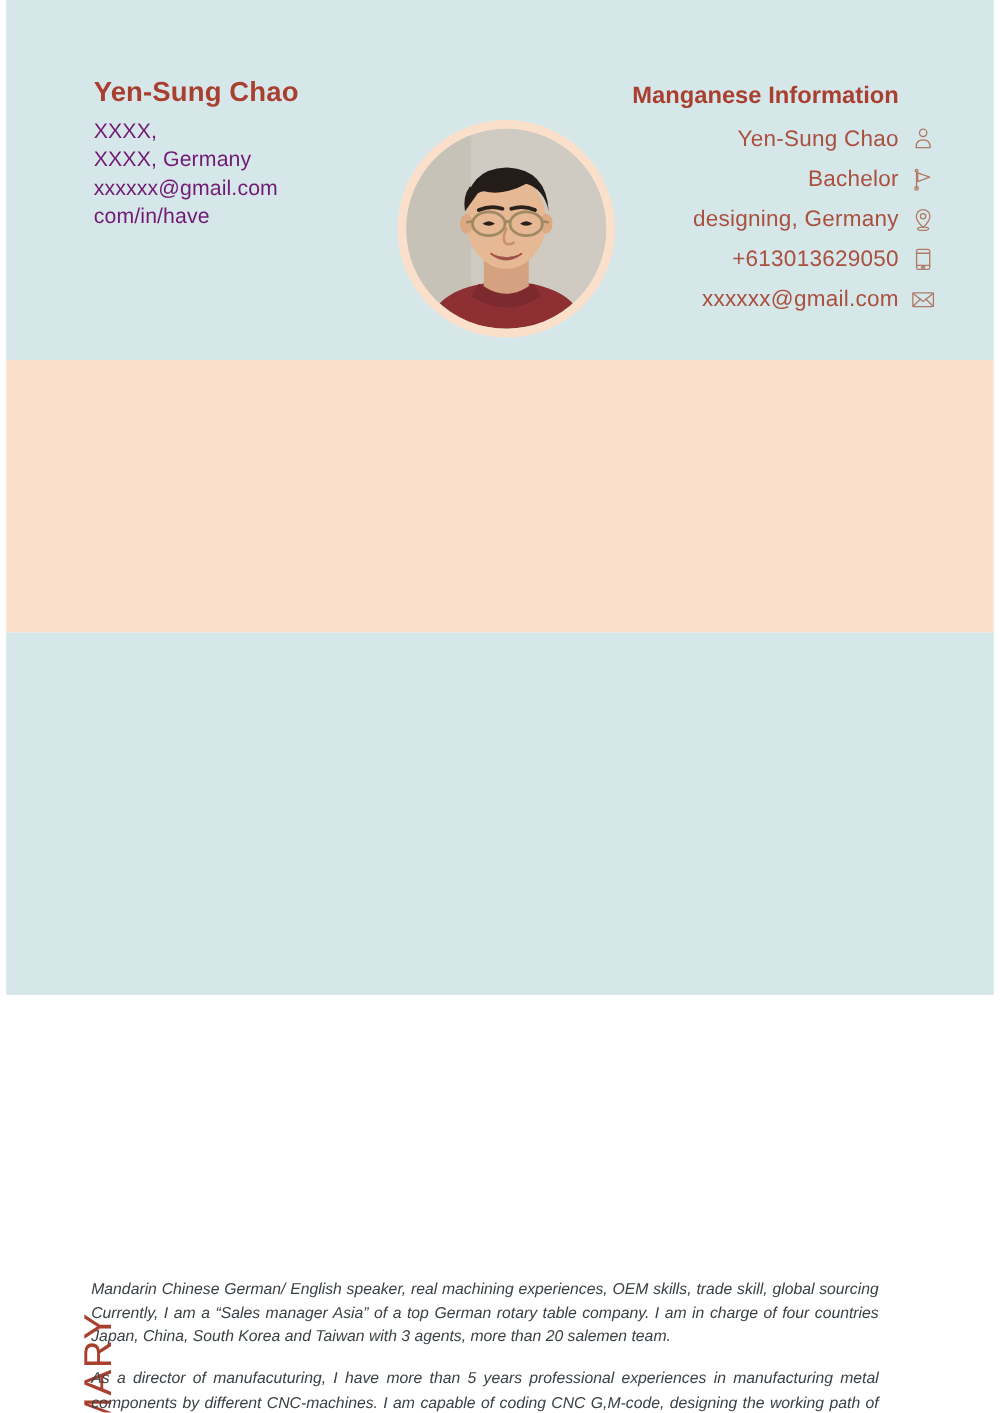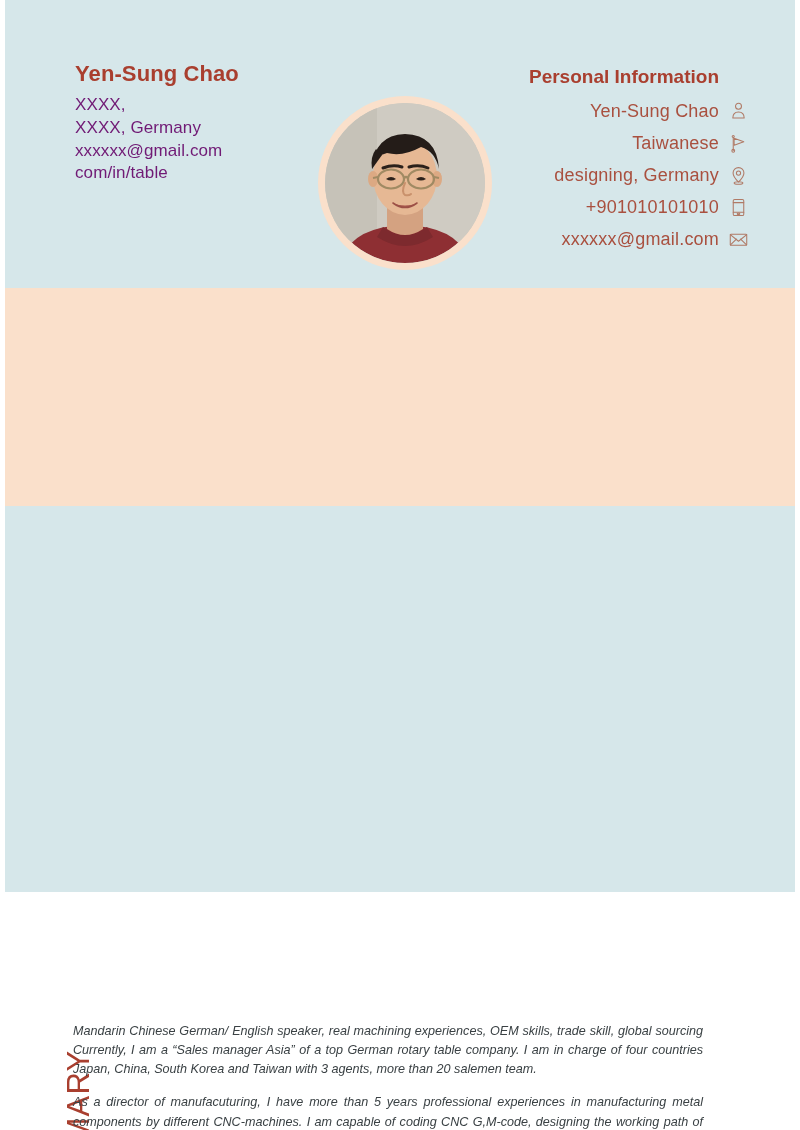--- a/index.html
+++ b/index.html
@@ -4,21 +4,21 @@
 <title>Resume</title>
 <style>
   * { box-sizing: border-box; }
   html, body { margin:0; padding:0; }
   body {
     width: 800px; height: 1130px;
     background: #ffffff;
     font-family: "Liberation Sans", sans-serif;
     overflow: hidden;
   }
-  #page { position: relative; width: 800px; height: 892px; background:#ffffff; }
+  #page { position: relative; width: 800px; height: 796px; background:#ffffff; }
 
   
   .band { position:absolute; left:5px; right:5px; }
   #band-header  { top:0;    height:288px; background:#d6e7ea; }
   #band-edu     { top:288px; height:218px; background:#fae0cb; }
   #band-body    { top:506px; bottom:0;     background:#d6e7ea; }
 
   
   #header-inner { position:absolute; inset:0; }
   #name-block { position:absolute; left:70px; top:62px; width:265px; }
@@ -98,21 +98,21 @@
 <div id="page">
 
   <div class="band" id="band-header">
     <div id="header-inner">
 
       <div id="name-block">
         <div id="full-name">Yen-Sung Chao</div>
         <div class="contact-line">XXXX,</div>
         <div class="contact-line">XXXX, Germany</div>
         <div class="contact-line">xxxxxx@gmail.com</div>
-        <div class="contact-line">com/in/table</div>
+        <div class="contact-line">com/in/have</div>
       </div>
 
       <div id="photo-wrap">
         <div id="photo">
           <svg viewBox="0 0 160 160" preserveAspectRatio="xMidYMid slice" aria-hidden="true">
             <defs>
               <clipPath id="cc">
                   <circle cx="80" cy="80" r="80"></circle>
                 </clipPath>
             </defs>
@@ -150,35 +150,35 @@
               <path d="M80 80 q-4 9 0 12 q4 1 6-1" stroke="#c9916c" stroke-width="2" fill="none" stroke-linecap="round"></path>
 
               <path d="M68 100 q12 9 24 0 q-12 5 -24 0" fill="#a9594f"></path>
               <path d="M68 100 q12 9 24 0" stroke="#9c5046" stroke-width="1.6" fill="none" stroke-linecap="round"></path>
             </g>
           </svg>
         </div>
       </div>
 
       <div id="pinfo">
-        <div id="pinfo-title">Personal Information</div>
+        <div id="pinfo-title">Manganese Information</div>
 
         <div class="pi-row">
           <span class="pi-text">Yen-Sung Chao</span>
           <span class="pi-icon">
             <svg viewBox="0 0 24 24" fill="none" stroke="#b07a66" stroke-width="1.2" stroke-linecap="round" stroke-linejoin="round">
               <circle cx="12" cy="6" r="3.4"></circle>
               <path d="M5.5 19.5 q0-7 6.5-7 t6.5 7 z"></path>
             </svg>
           </span>
         </div>
 
 
         <div class="pi-row">
-          <span class="pi-text">Taiwanese</span>
+          <span class="pi-text">Bachelor</span>
           <span class="pi-icon">
             <svg viewBox="0 0 24 24" fill="none" stroke="#b07a66" stroke-width="1.2" stroke-linecap="round" stroke-linejoin="round">
               <path d="M6 5 v15"></path>
               <circle cx="6" cy="20.3" r="1.6"></circle>
               <circle cx="6" cy="4" r="1.2"></circle>
               <path d="M7 6 l11 4 l-11 4 z"></path>
             </svg>
           </span>
         </div>
 
@@ -187,21 +187,21 @@
           <span class="pi-icon">
             <svg viewBox="0 0 24 24" fill="none" stroke="#b07a66" stroke-width="1.2" stroke-linecap="round" stroke-linejoin="round">
               <path d="M12 3 a6.2 6.2 0 0 1 6.2 6.2 c0 4.3-6.2 10.3-6.2 10.3 s-6.2-6-6.2-10.3 A6.2 6.2 0 0 1 12 3 z"></path>
               <circle cx="12" cy="9.2" r="2.4"></circle>
               <ellipse cx="12" cy="20.6" rx="5" ry="1.5"></ellipse>
             </svg>
           </span>
         </div>
 
         <div class="pi-row">
-          <span class="pi-text">+901010101010</span>
+          <span class="pi-text">+613013629050</span>
           <span class="pi-icon">
             <svg viewBox="0 0 24 24" fill="none" stroke="#b07a66" stroke-width="1.2" stroke-linecap="round" stroke-linejoin="round">
               <rect x="6" y="2.8" width="12" height="18.4" rx="1.6"></rect>
               <path d="M6 6.4 h12"></path>
               <path d="M6 17.4 h12"></path>
               <rect x="10.6" y="18.6" width="2.8" height="1.4" rx=".6"></rect>
             </svg>
           </span>
         </div>
 

